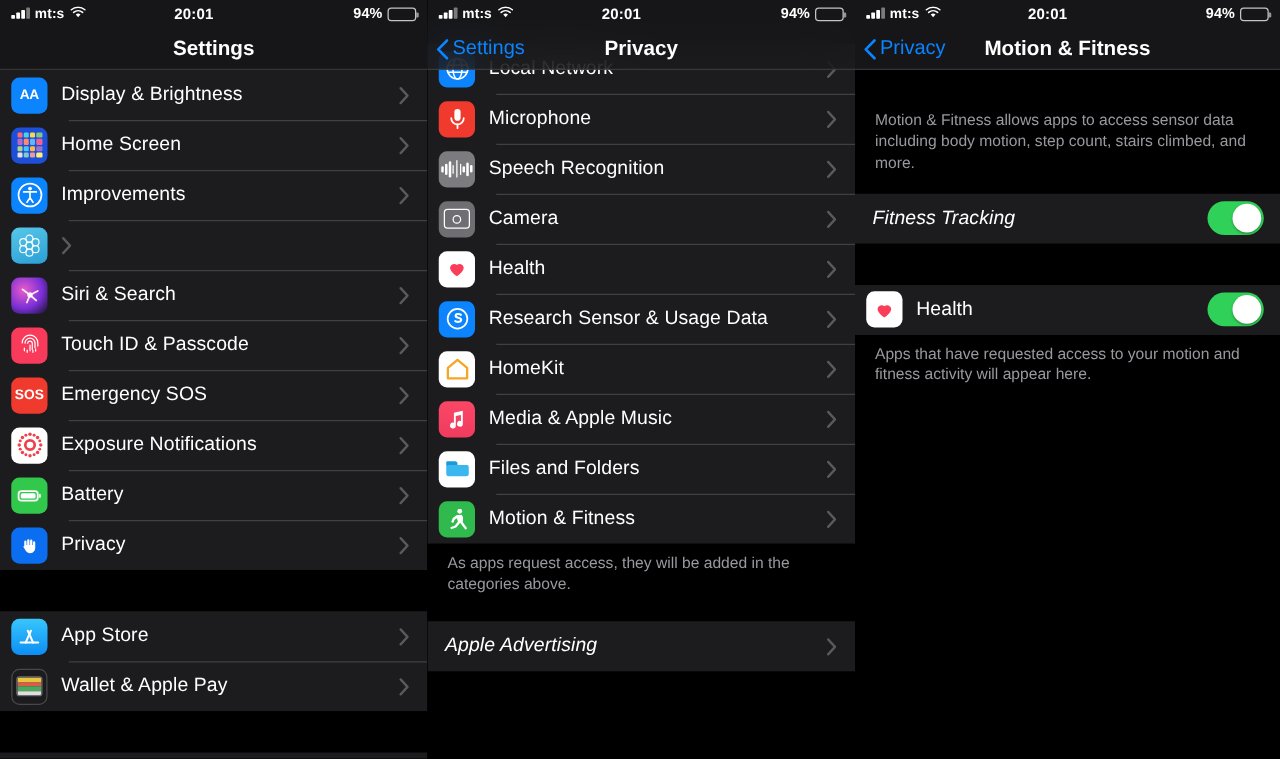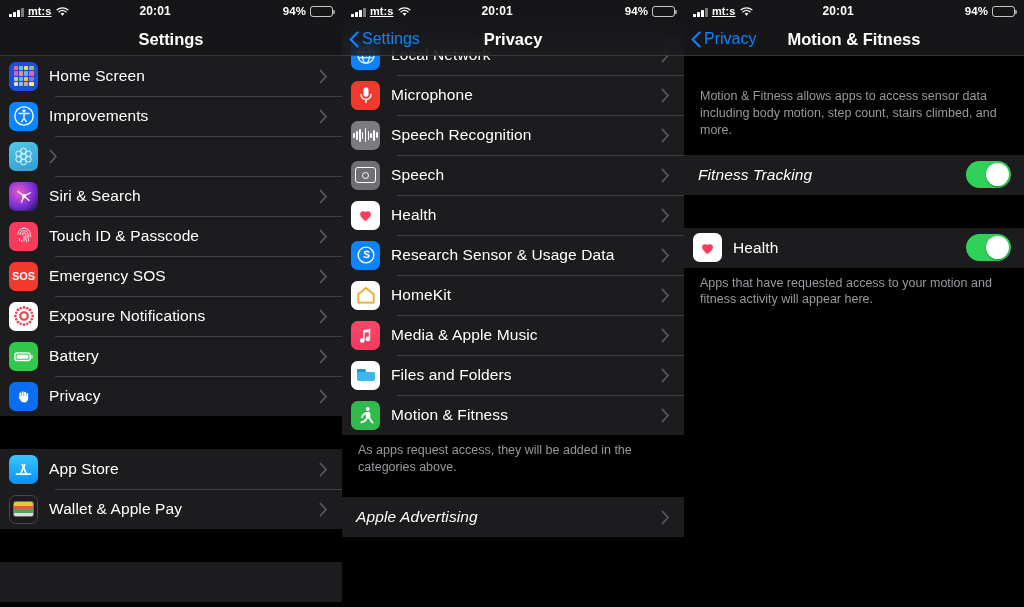--- a/index.html
+++ b/index.html
@@ -16,21 +16,21 @@
   .panel.p2{ width:342px; }
   .panel.p3{ width:340px; }
 
   
   .statusbar{
     position:relative; z-index:30; height:22px; width:100%;
     display:flex; align-items:center; color:#fff;
     font-size:11.5px; font-weight:bold; letter-spacing:.1px;
     padding:0 9px;
   }
-  .sb-left{ display:flex; align-items:flex-end; gap:4px; flex:0 0 auto;text-decoration:underline; }
+  .sb-left{ display:flex; align-items:flex-start; gap:4px; flex:0 0 auto; }
   .sb-center{ flex:1; text-align:center; font-size:12px; }
   .sb-right{ display:flex; align-items:center; gap:4px; flex:0 0 auto; justify-content:flex-end;padding-left:41px; }
 
   .bars{ display:flex; align-items:flex-end; gap:1.5px; height:10px; }
   .bars i{ display:block; width:2.6px; background:#fff; border-radius:.6px; }
   .bars i:nth-child(1){ height:3.5px; }
   .bars i:nth-child(2){ height:5.5px; }
   .bars i:nth-child(3){ height:7.5px; }
   .bars i:nth-child(4){ height:9.5px; background:#7b7b7b; }
   .carrier{ font-size:11px; font-weight:600; }
@@ -140,20 +140,29 @@
 </head>
 <body>
 
 <div class="screen">
 
   <div class="panel p1">
     <div class="scroll">
       <div style="height:56px"></div>
 
       <div class="group">
+        <div class="row">
+          <span class="icon" style="background:#0b84fe">
+              <span class="ic-txt">AA</span>
+            </span>
+          <span class="label">Display &amp; Brightness</span>
+          <svg class="chev" viewBox="0 0 9 15">
+              <path d="M1.5 1.5L7 7.5L1.5 13.5" stroke="#8d8d93" stroke-width="1.8" fill="none" stroke-linecap="round" stroke-linejoin="round"></path>
+            </svg>
+        </div>
         <div class="row">
           <span class="icon" style="background:#1d4fd8">
             <span class="grid-icon">
               <span style="background:#ff6b6b"></span>
                 <span style="background:#4dd0e1"></span>
                 <span style="background:#ffd54f"></span>
                 <span style="background:#81c784"></span>
               <span style="background:#ba68c8"></span>
                 <span style="background:#ff8a65"></span>
                 <span style="background:#64b5f6"></span>
@@ -425,21 +434,21 @@
           <svg class="chev" viewBox="0 0 9 15">
               <path d="M1.5 1.5L7 7.5L1.5 13.5" stroke="#8d8d93" stroke-width="1.8" fill="none" stroke-linecap="round" stroke-linejoin="round"></path>
             </svg>
         </div>
         <div class="row">
           <span class="icon" style="background:#6e6e73">
             <span class="cam-body">
                 <span class="cam-lens"></span>
               </span>
           </span>
-          <span class="label">Speech</span>
+          <span class="label">Camera</span>
           <svg class="chev" viewBox="0 0 9 15">
               <path d="M1.5 1.5L7 7.5L1.5 13.5" stroke="#8d8d93" stroke-width="1.8" fill="none" stroke-linecap="round" stroke-linejoin="round"></path>
             </svg>
         </div>
         <div class="row">
           <span class="icon" style="background:#fff">
             <svg width="17" height="16" viewBox="0 0 24 24" fill="#fc3d5a">
                 <path d="M12 21s-8.2-5.1-8.2-10.5A4.9 4.9 0 0112 7.6a4.9 4.9 0 018.2 2.9C20.2 15.9 12 21 12 21z"></path>
               </svg>
           </span>

